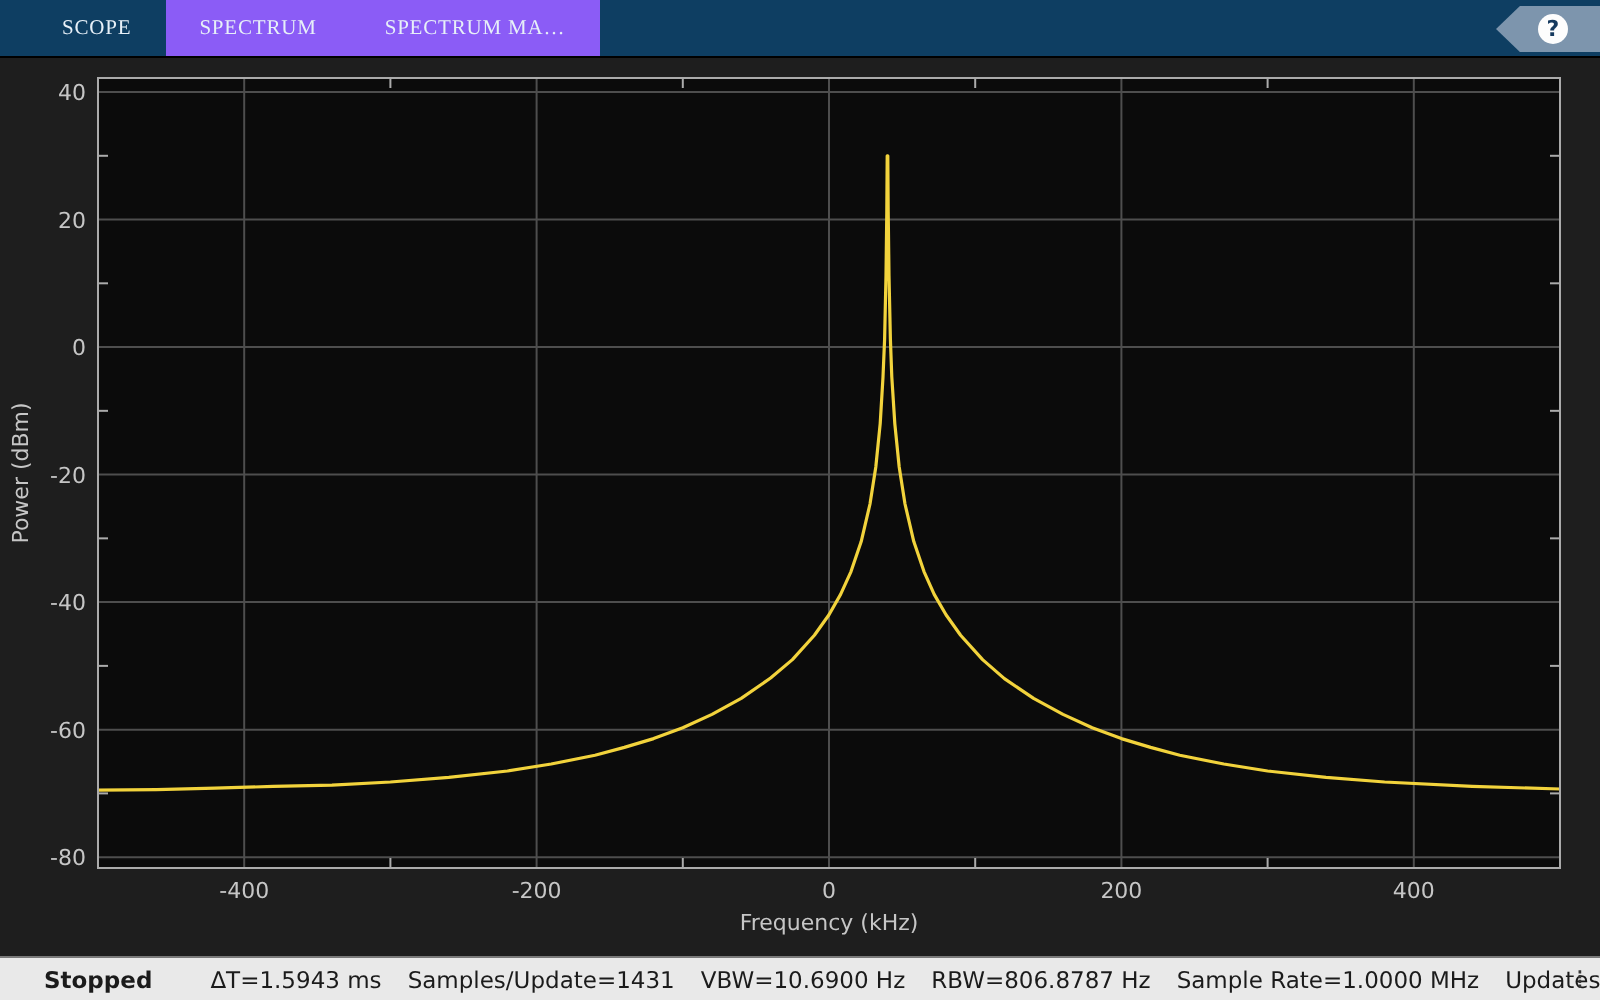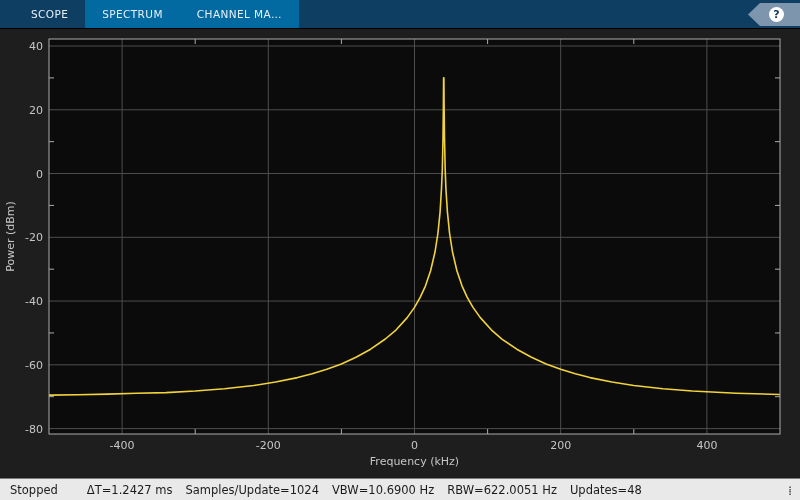--- a/index.html
+++ b/index.html
@@ -3,53 +3,53 @@
 <meta charset="utf-8">
 <style>
   html,body{margin:0;padding:0;background:#1e1e1e;}
   body{width:800px;height:500px;overflow:hidden;font-family:"DejaVu Sans","Liberation Sans",sans-serif;}
   .app{position:relative;width:800px;height:500px;background:#1e1e1e;}
 
   
   .tabbar{position:absolute;top:0;left:0;width:800px;height:28px;background:#0e3e62;
           display:flex;align-items:stretch;padding-left:14px;box-sizing:border-box;}
   .tab{display:flex;align-items:center;padding:0 17px;color:#e7f0f8;font-size:10.5px;
-       letter-spacing:.4px;white-space:nowrap;cursor:default;}
-  .tab.hl{background:#0369a1;}
+       letter-spacing:.4px;white-space:nowrap;cursor:default;font-family:Liberation Serif, serif;}
+  .tab.hl{background:#8b5cf6;}
   .helptag{position:absolute;top:3px;right:0;width:52px;height:23px;background:#7d95ad;
            clip-path:polygon(0 50%,23% 0,100% 0,100% 100%,23% 100%);
            display:flex;align-items:center;justify-content:flex-start;}
   .qcircle{width:15px;height:15px;border-radius:50%;background:#fdfdfd;color:#15395e;
            font-size:11px;font-weight:bold;display:flex;align-items:center;justify-content:center;
            margin-left:21px;line-height:1;}
 
   
   .figure{position:absolute;top:28px;left:0;width:800px;height:450px;background:#1e1e1e;
           border-top:1px solid #000;box-sizing:border-box;}
   svg text{fill:#c6c6c6;font-size:11px;font-family:"DejaVu Sans","Liberation Sans",sans-serif;}
 
   
   .statusbar{position:absolute;top:478px;left:0;width:800px;height:22px;background:#e9e9e9;
              border-top:1px solid #7a7a7a;box-sizing:border-box;display:flex;align-items:center;
              color:#1b1b1b;font-size:11.5px;}
-  .state{margin-left:10px;}
+  .state{margin-left:22px;font-weight:bold;}
   .metrics{margin-left:29px;display:flex;}
   .metric{margin-right:13px;white-space:nowrap;}
   .overflow{position:absolute;right:3px;top:1px;height:20px;width:14px;display:flex;
             align-items:center;justify-content:center;color:#3a3a3a;font-size:13px;cursor:pointer;}
 </style>
 </head>
 <body>
 
 <div class="app">
 
   <div class="tabbar" id="tabbar">
       <span class="tab">SCOPE</span>
       <span class="tab hl">SPECTRUM</span>
-      <span class="tab hl">CHANNEL MA…</span>
+      <span class="tab hl">SPECTRUM MA…</span>
     </div>
 
   <div class="helptag">
     <div class="qcircle">?</div>
   </div>
 
   <div class="figure">
     <svg id="chart" width="800" height="450">
         <rect x="49" y="10" width="731" height="395" fill="#0b0b0b"></rect>
         <line x1="49" x2="780" y1="17.01372074253431" y2="17.01372074253431" stroke="#4e4e4e" stroke-width="1"></line>
@@ -99,22 +99,23 @@
         <text x="560.7" y="420" text-anchor="middle">200</text>
         <text x="706.9" y="420" text-anchor="middle">400</text>
         <text x="414.5" y="436" text-anchor="middle">Frequency (kHz)</text>
         <text x="14" y="207.5" text-anchor="middle" transform="rotate(-90 14 207.5)">Power (dBm)</text>
       </svg>
   </div>
 
   <div class="statusbar">
     <span class="state">Stopped</span>
     <div class="metrics" id="metrics">
-        <span class="metric">ΔT=1.2427 ms</span>
-        <span class="metric">Samples/Update=1024</span>
+        <span class="metric">ΔT=1.5943 ms</span>
+        <span class="metric">Samples/Update=1431</span>
         <span class="metric">VBW=10.6900 Hz</span>
-        <span class="metric">RBW=622.0051 Hz</span>
+        <span class="metric">RBW=806.8787 Hz</span>
+        <span class="metric">Sample Rate=1.0000 MHz</span>
         <span class="metric">Updates=48</span>
       </div>
     <div class="overflow">⁞</div>
   </div>
 
 </div>
 
 </body></html>

